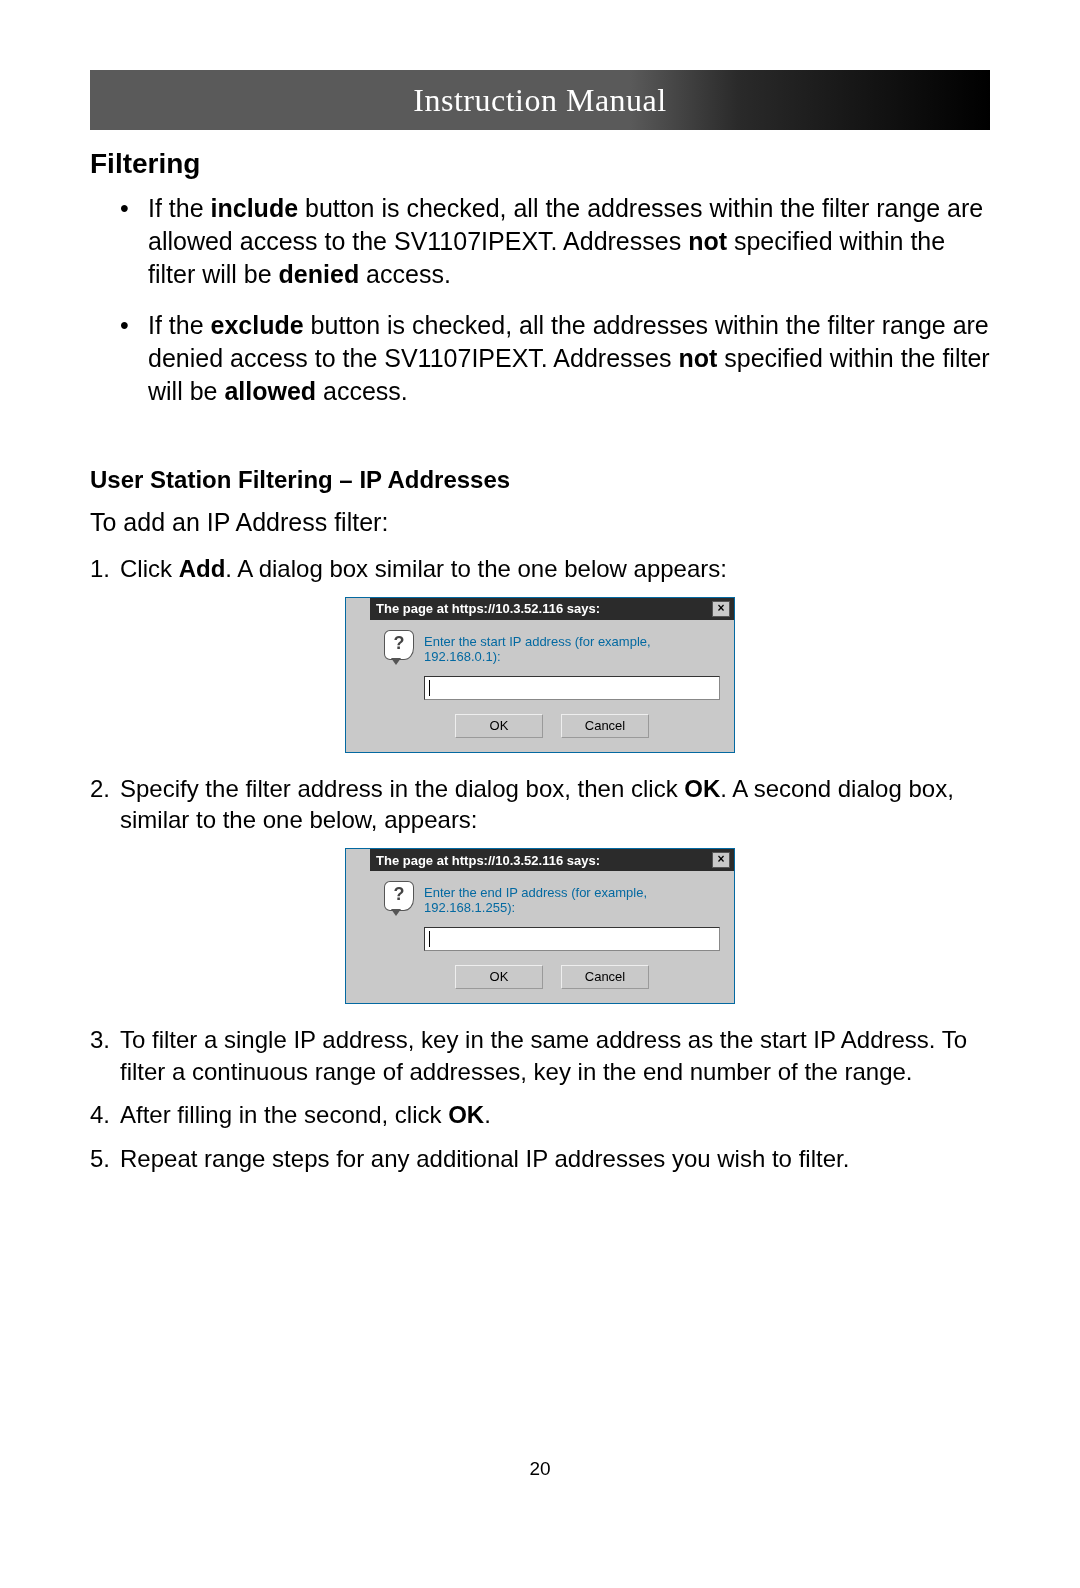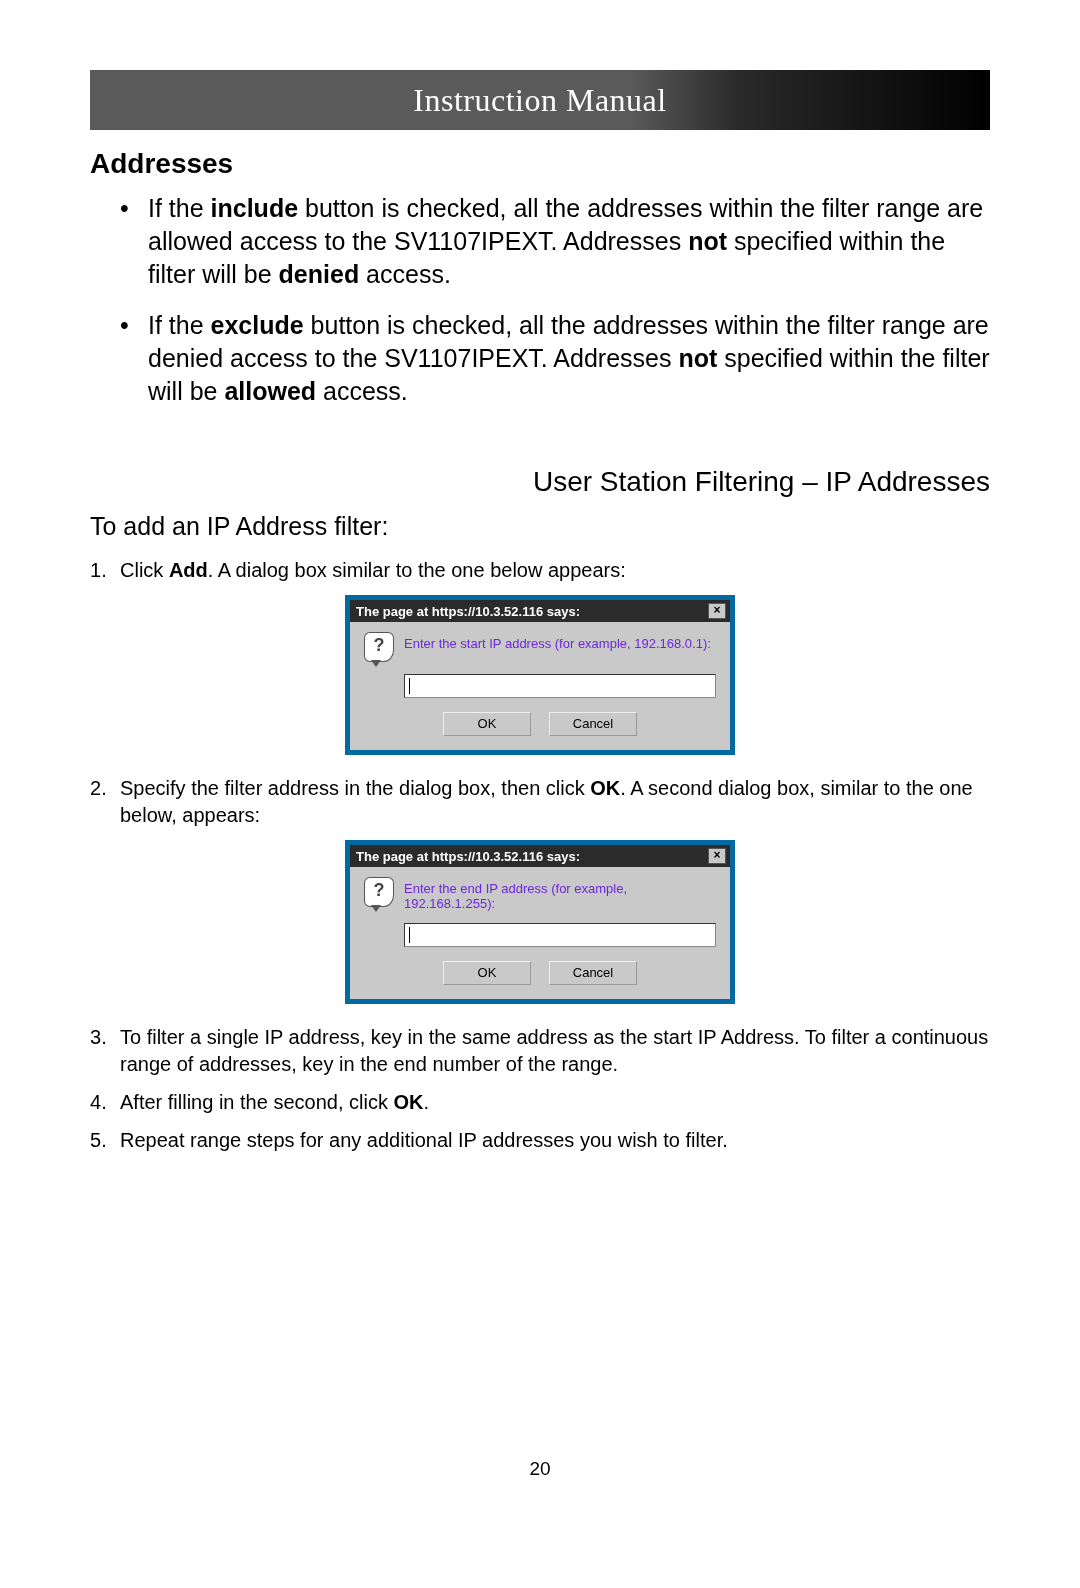--- a/index.html
+++ b/index.html
@@ -29,25 +29,24 @@
     color: #fff;
     font-size: 32px;
     letter-spacing: 0.5px;
   }
   h2.section {
     font-size: 28px;
     font-weight: bold;
     margin-bottom: 12px;
   }
   h2.sub {
-    font-size: 28px;
-    font-weight: normal;
+    font-size: 24px;
+    font-weight: bold;
     margin-top: 58px;
     margin-bottom: 12px;
-    text-align: right;
   }
   p.body {
     font-size: 25px;
     line-height: 1.32;
     margin-bottom: 14px;
   }
   ul.bullets {
     list-style: none;
     padding-left: 30px;
   }
@@ -65,21 +64,21 @@
     top: 0;
     font-size: 25px;
   }
   ol.steps {
     list-style: none;
     counter-reset: step;
     padding-left: 0;
     margin-top: 6px;
   }
   ol.steps li {
-    font-size: 20px;
+    font-size: 24px;
     line-height: 1.32;
     position: relative;
     padding-left: 30px;
     margin-bottom: 12px;
     counter-increment: step;
   }
   ol.steps li::before {
     content: counter(step) ".";
     position: absolute;
     left: 0;
@@ -87,22 +86,23 @@
   }
   .b { font-weight: bold; }
   .dialog-wrap {
     display: flex;
     justify-content: center;
     margin: 8px 0 20px 0;
   }
   .dialog {
     width: 390px;
     background: #c9c9c9;
-    border: 5px solid #0369a1;
+    border: 1px solid #0369a1;
     font-family: Tahoma, Arial, sans-serif;
+    padding-left: 24px;
   }
   .dialog .titlebar {
     background: #2b2b2b;
     color: #fff;
     font-size: 13px;
     font-weight: bold;
     padding: 3px 4px 3px 6px;
     display: flex;
     justify-content: space-between;
     align-items: center;
@@ -151,21 +151,21 @@
     position: absolute;
     bottom: -6px;
     left: 6px;
     width: 0; height: 0;
     border-left: 5px solid transparent;
     border-right: 5px solid transparent;
     border-top: 7px solid #555;
   }
   .dialog .prompt {
     font-size: 13px;
-    color: #6d28d9;
+    color: #0369a1;
     padding-top: 4px;
   }
   .dialog .input {
     margin-left: 40px;
     height: 24px;
     background: #fff;
     border: 1.5px inset #888;
     margin-bottom: 14px;
     position: relative;
   }
@@ -200,21 +200,21 @@
   }
 </style>
 </head>
 <body>
 
 <div class="page">
   <div class="header-band">
     <span>Instruction Manual</span>
   </div>
 
-  <h2 class="section">Addresses</h2>
+  <h2 class="section">Filtering</h2>
 
 
   <ul class="bullets">
     <li>
       <span>If the </span><span class="b">include</span><span> button is checked, all the addresses within the filter range are allowed access to the SV1107IPEXT.  Addresses </span><span class="b">not</span><span> specified within the filter will be </span><span class="b">denied</span><span> access.</span>
     </li>
     <li>
       <span>If the </span><span class="b">exclude</span><span> button is checked, all the addresses within the filter range are denied access to the SV1107IPEXT.  Addresses </span><span class="b">not</span><span> specified within the filter will be </span><span class="b">allowed</span><span> access.</span>
     </li>
   </ul>

